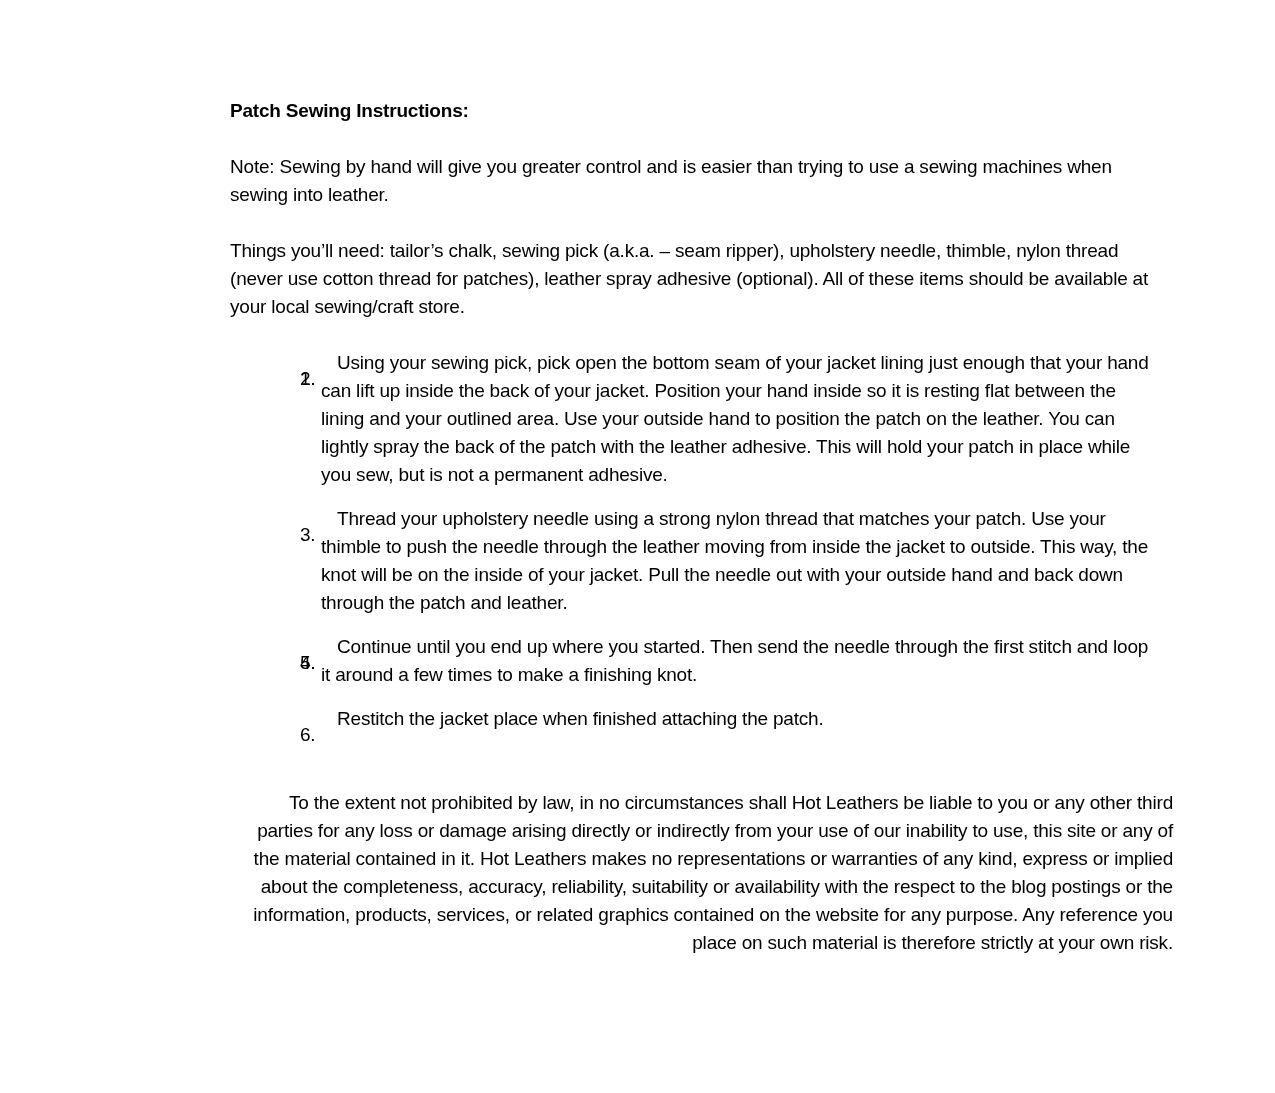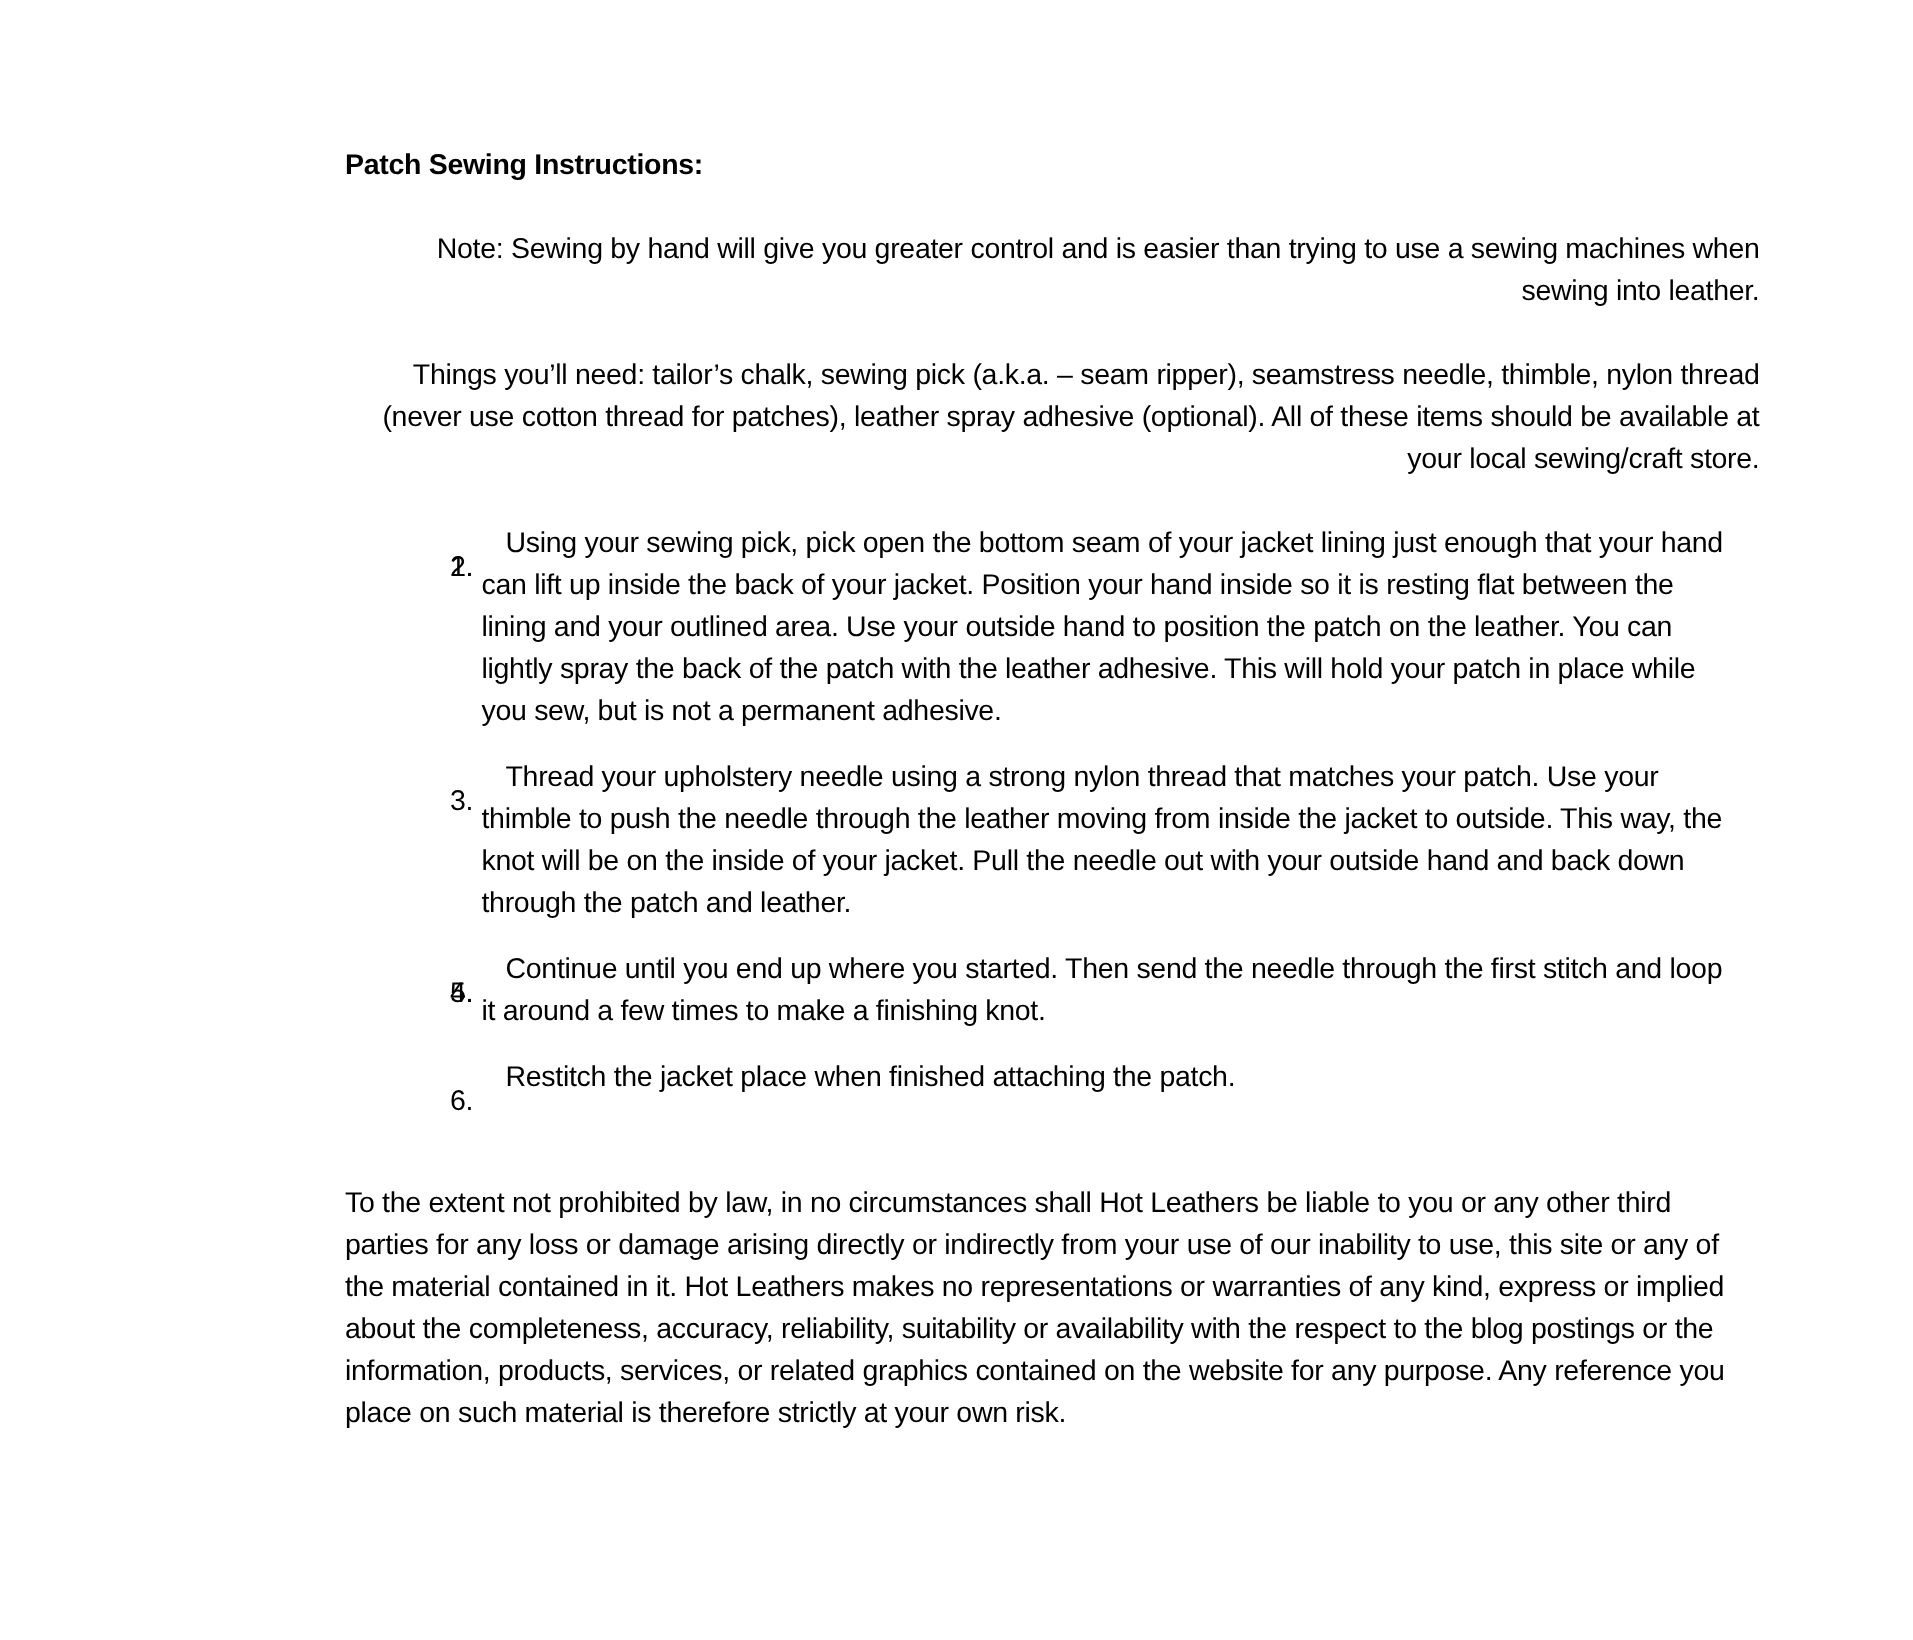--- a/index.html
+++ b/index.html
@@ -26,54 +26,54 @@
     letter-spacing: -0.2px;
   }
   .doc-title {
     font-weight: bold;
     font-size: 19px;
     line-height: 28px;
     margin-bottom: 28px;
   }
   .para {
     margin-bottom: 28px;
-    text-align: right;
   }
   .steps-list {
     list-style: none;
     margin-bottom: 28px;
   }
   .step {
     position: relative;
     padding-left: 75px;
   }
   .step-num {
     position: absolute;
     left: 38px;
     top: 0;
   }
   .notes-block {
     padding-left: 37px;
     margin-bottom: 56px;
   }
   .disclaimer {
     margin-bottom: 0;
+    text-align: right;
   }
 </style>
 </head>
 <body>
 
 <div class="page">
   <div class="content">
 
     <div class="doc-title">Patch Sewing Instructions:</div>
 
     <p class="para">Note: Sewing by hand will give you greater control and is easier than trying to use a sewing machines when sewing into leather.</p>
 
-    <p class="para">Things you’ll need: tailor’s chalk, sewing pick (a.k.a. – seam ripper), seamstress needle, thimble, nylon thread (never use cotton thread for patches), leather spray adhesive (optional). All of these items should be available at your local sewing/craft store.</p>
+    <p class="para">Things you’ll need: tailor’s chalk, sewing pick (a.k.a. – seam ripper), upholstery needle, thimble, nylon thread (never use cotton thread for patches), leather spray adhesive (optional). All of these items should be available at your local sewing/craft store.</p>
 
     <ol class="steps-list">
       <li class="step">
         <span class="step-num">1.</span>
       </li>
       <li class="step">
         <span class="step-num">2.</span>
         <span class="step-text">Using your sewing pick, pick open the bottom seam of your jacket lining just enough that your hand can lift up inside the back of your jacket. Position your hand inside so it is resting flat between the lining and your outlined area. Use your outside hand to position the patch on the leather. You can lightly spray the back of the patch with the leather adhesive. This will hold your patch in place while you sew, but is not a permanent adhesive.</span>
       </li>
       <li class="step">

